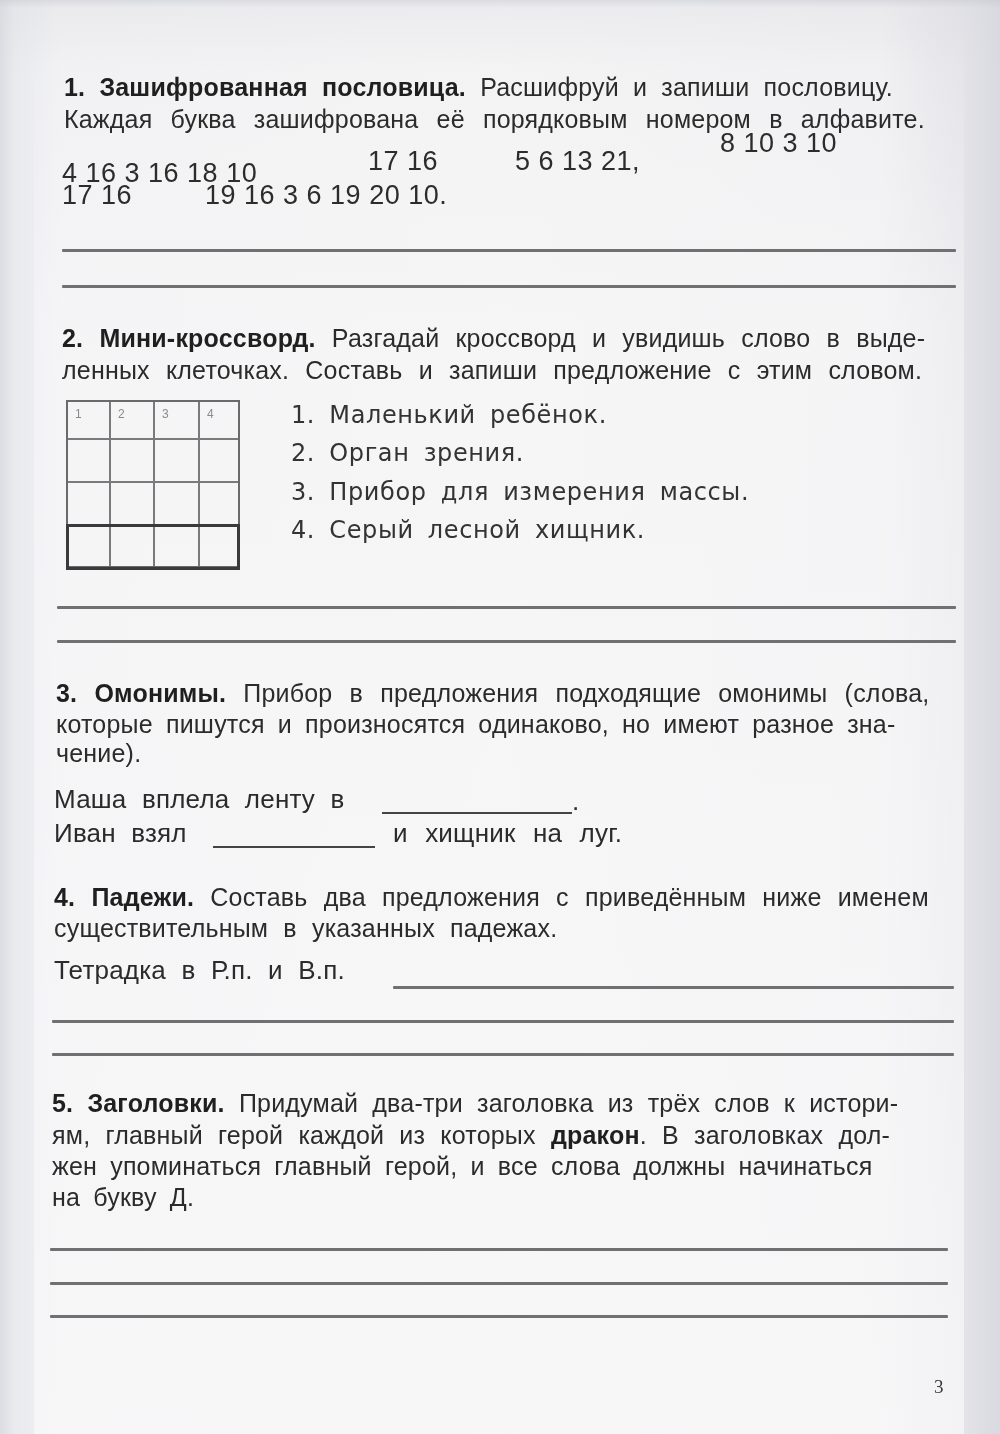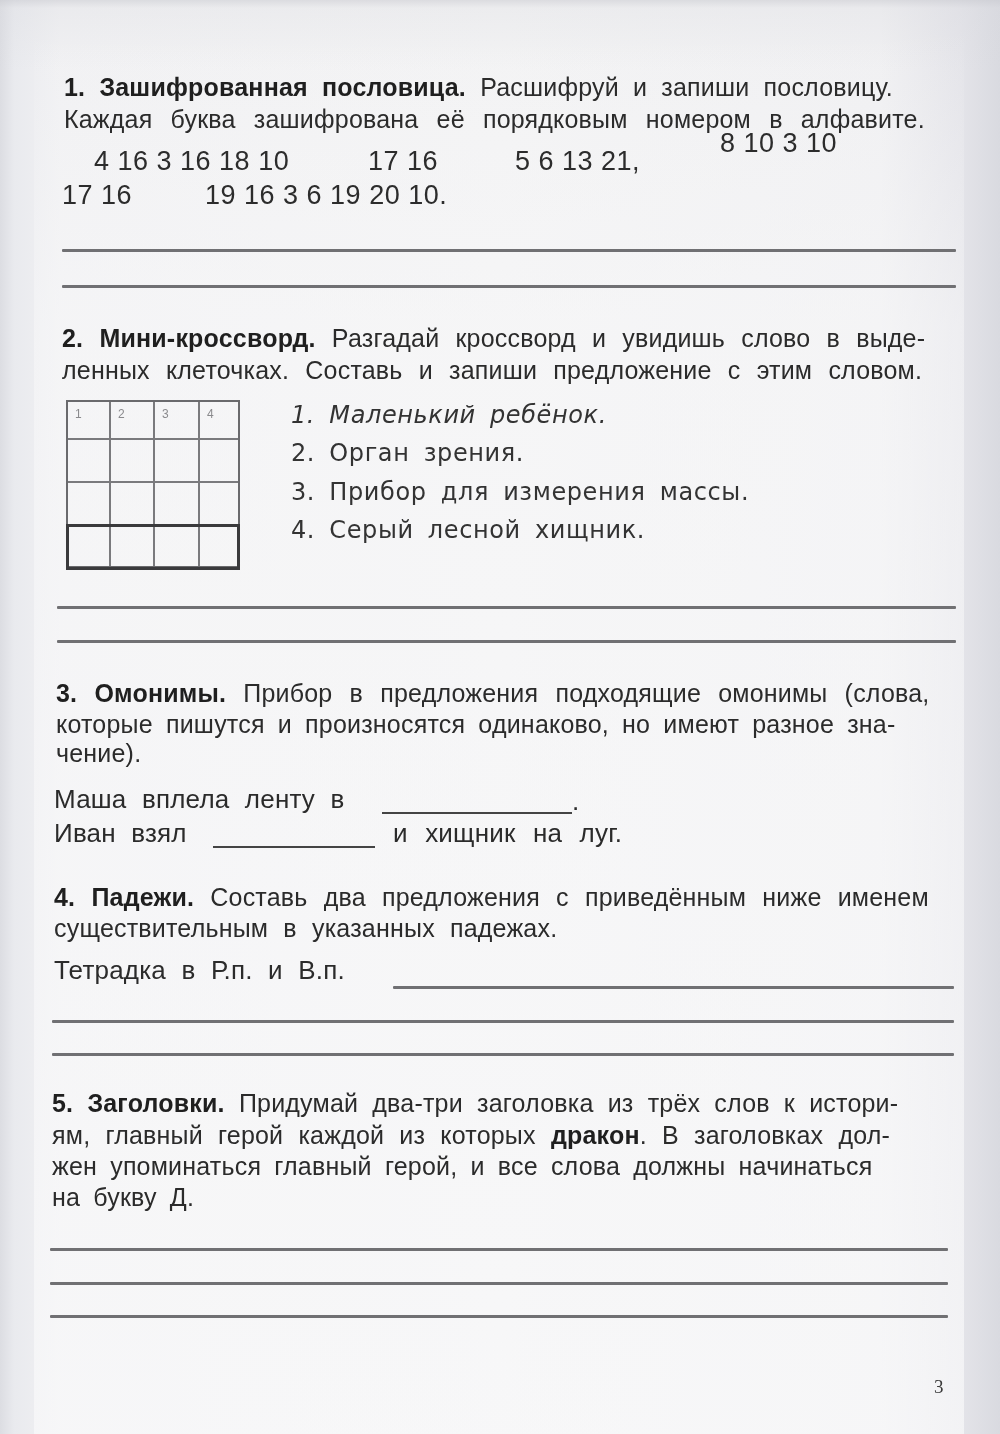--- a/index.html
+++ b/index.html
@@ -34,21 +34,21 @@
 <div class="topshade"></div>
 <div class="sheet"></div>
 
 <div>
   <div class="t" style="left:64px; top:72px; word-spacing:7px;">
     <span class="bold">1. Зашифрованная пословица.</span>
     <span>Расшифруй и запиши пословицу.</span>
   </div>
   <div class="t" style="left:64px; top:104px; word-spacing:11px;">Каждая буква зашифрована её порядковым номером в алфавите.</div>
 
-  <div class="nums" style="left:62px; top:145px;margin-left:32px;">4 16 3 16 18 10</div>
+  <div class="nums" style="left:62px; top:157px;">4 16 3 16 18 10</div>
   <div class="nums" style="left:368px; top:145px;">17 16</div>
   <div class="nums" style="left:515px; top:145px;">5 6 13 21,</div>
   <div class="nums" style="left:720px; top:127px;">8 10 3 10</div>
   <div class="nums" style="left:62px; top:179px;">17 16</div>
   <div class="nums" style="left:205px; top:179px;">19 16 3 6 19 20 10.</div>
 
   <div class="line" style="left:62px; top:249px; width:894px;"></div>
   <div class="line" style="left:62px; top:285px; width:894px;"></div>
 </div>
 
@@ -71,21 +71,21 @@
     <div class="gcell" style="left:-2px; top:122px; width:174px; height:46px; border:3px solid #3a3a3c;"></div>
 
     <div class="gcell" style="left:0; top:0; width:170px; height:164px;"></div>
 
     <span class="gnum" style="left:7px; top:5px;">1</span>
     <span class="gnum" style="left:50px; top:5px;">2</span>
     <span class="gnum" style="left:94px; top:5px;">3</span>
     <span class="gnum" style="left:139px; top:5px;">4</span>
   </div>
 
-  <div class="clue" style="left:291px; top:400px;font-style:italic;">1. Маленький ребёнок.</div>
+  <div class="clue" style="left:291px; top:400px;">1. Маленький ребёнок.</div>
   <div class="clue" style="left:291px; top:438px;">2. Орган зрения.</div>
   <div class="clue" style="left:291px; top:477px;">3. Прибор для измерения массы.</div>
   <div class="clue" style="left:291px; top:515px;">4. Серый лесной хищник.</div>
 
   <div class="line" style="left:57px; top:606px; width:899px;"></div>
   <div class="line" style="left:57px; top:640px; width:899px;"></div>
 </div>
 
 <div>
   <div class="t" style="left:56px; top:678px; word-spacing:10px;">

